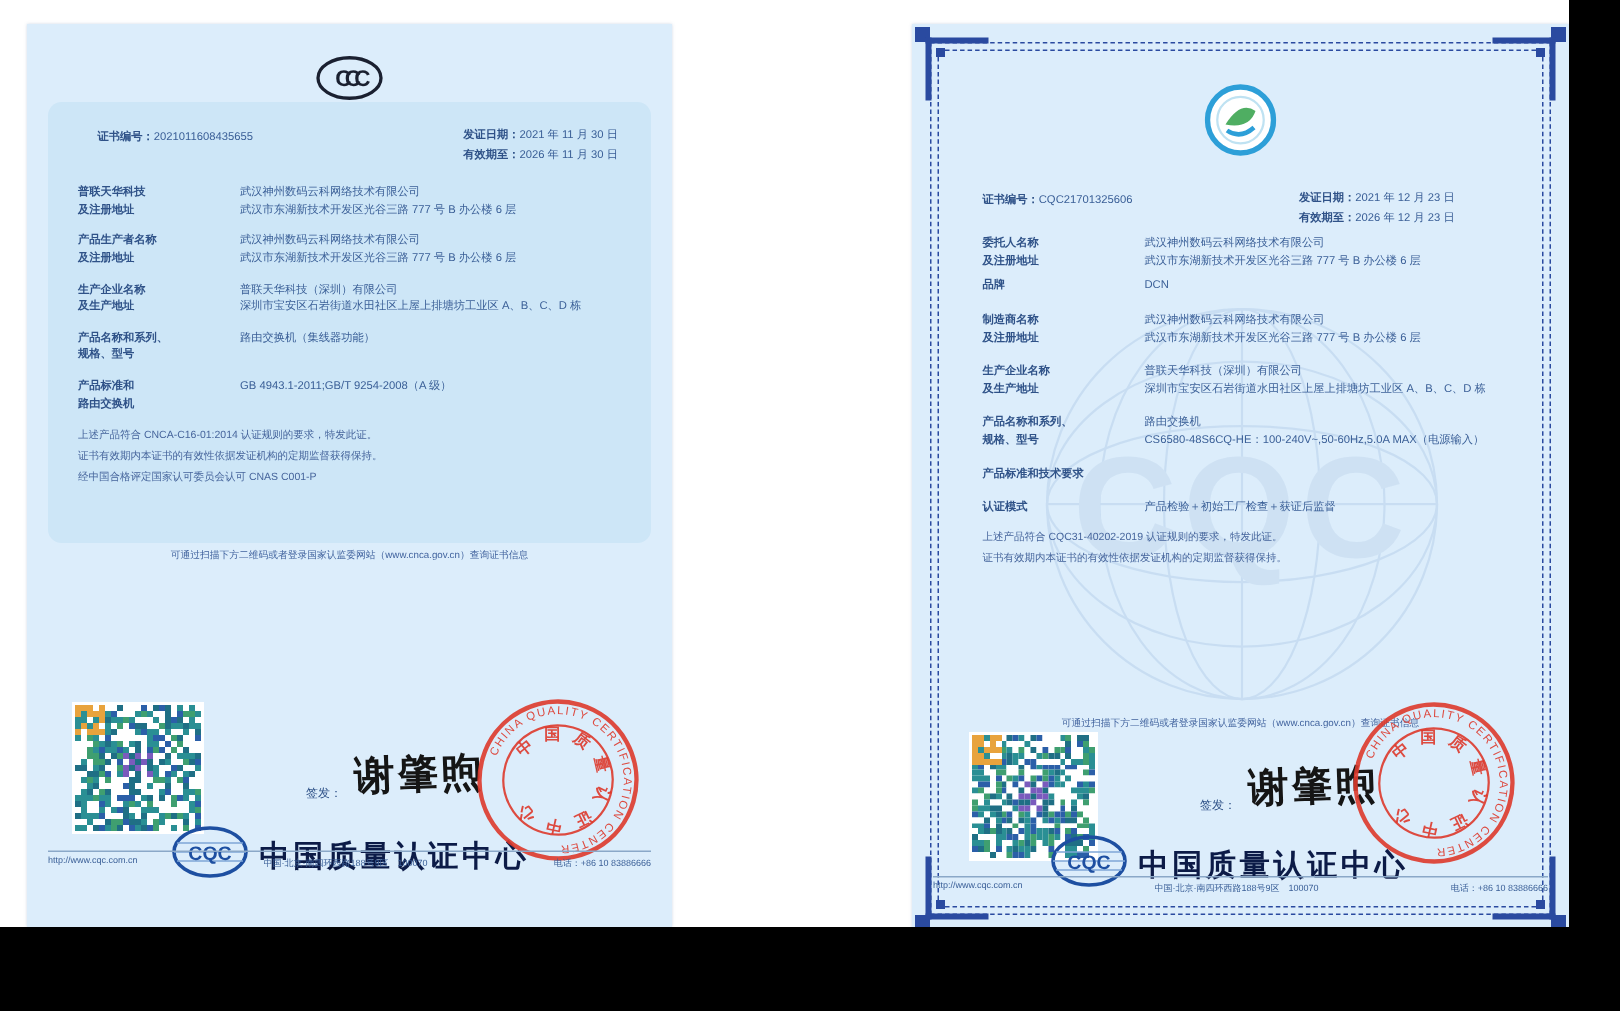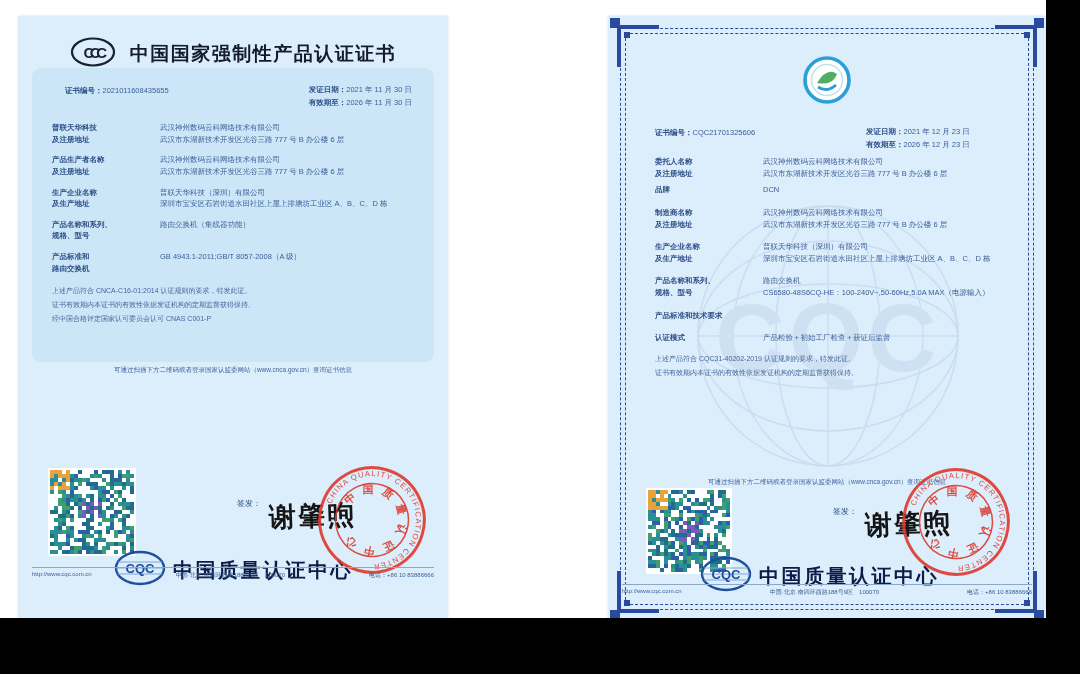--- a/index.html
+++ b/index.html
@@ -46,21 +46,21 @@
   .r-title2{font-size:15px;color:#1c4390;letter-spacing:4px;margin-top:3px;}
   .r-head-row{position:absolute;left:47px;top:112px;font-size:7.5px;}
   .r-dates{position:absolute;left:258px;top:110px;font-size:7.5px;line-height:1.7;}
   .r-grid{position:absolute;left:47px;right:28px;top:140px;}
   .watermark{position:absolute;left:50px;top:180px;opacity:.65;pointer-events:none;}
 
   
   .qr{position:absolute;display:grid;grid-template-columns:repeat(21,1fr);grid-auto-rows:1fr;
       background:#fff;padding:2px;}
   .qr i{display:block;}
-  .sign-row{position:absolute;display:flex;align-items:flex-start;gap:8px;margin-left:33px;}
+  .sign-row{position:absolute;display:flex;align-items:flex-end;gap:8px;}
   .sign-lbl{font-size:8px;color:#2f5288;}
   .signature{font-family:"DejaVu Serif","Liberation Serif",serif;font-weight:bold;font-size:27px;
              color:#151515;transform:rotate(-2deg);letter-spacing:2px;}
   .cqc-row{position:absolute;display:flex;align-items:center;gap:7px;}
   .cqc-name{font-size:20px;font-weight:bold;color:#0c1b47;letter-spacing:2.5px;}
   .stamp{position:absolute;width:112px;height:112px;}
   .foot-line{position:absolute;left:14px;right:14px;border-top:1px solid #8aa8c8;}
   .foot-row{position:absolute;left:14px;right:14px;display:flex;justify-content:space-between;
             font-size:6px;color:#3a5f97;}
 </style>
@@ -69,21 +69,20 @@
 
 <div class="cert cert-left">
 
   <div class="l-header">
     <span>
       <svg width="46" height="32" viewBox="0 0 46 32">
         <ellipse cx="23" cy="16" rx="21" ry="13.5" fill="none" stroke="#1a2030" stroke-width="2.2"></ellipse>
         <text x="23" y="21.5" text-anchor="middle" font-size="15" font-weight="bold" letter-spacing="-4.5" fill="#1a2030">CCC</text>
       </svg>
     </span>
-    <span class="l-title">中国国家强制性产品认证证书</span>
   </div>
 
   <div class="panel">
     <div class="panel-head">
       <span class="lbl">证书编号：</span><span class="val">2021011608435655</span>
     </div>
     <div class="panel-dates">
       <div><span class="lbl">发证日期：</span><span class="val">2021 年 11 月 30 日</span></div>
       <div><span class="lbl">有效期至：</span><span class="val">2026 年 11 月 30 日</span></div>
     </div>
@@ -102,21 +101,21 @@
       <span class="lbl">生产企业名称</span>
         <span class="val">普联天华科技（深圳）有限公司</span>
       <span class="lbl">及生产地址</span>
         <span class="val">深圳市宝安区石岩街道水田社区上屋上排塘坊工业区 A、B、C、D 栋</span>
       <span class="sp" style="height:9px"></span>
       <span class="lbl">产品名称和系列、</span>
         <span class="val">路由交换机（集线器功能）</span>
       <span class="lbl">规格、型号</span>
       <span class="sp" style="height:9px"></span>
       <span class="lbl">产品标准和</span>
-        <span class="val">GB 4943.1-2011;GB/T 8057-2008（A 级）</span>
+        <span class="val">GB 4943.1-2011;GB/T 9254-2008（A 级）</span>
       <span class="lbl">路由交换机</span>
         <span class="val"></span>
       <span class="sp" style="height:10px"></span>
       <div class="sp notes">
         <div>上述产品符合 CNCA-C16-01:2014 认证规则的要求，特发此证。</div>
         <div>证书有效期内本证书的有效性依据发证机构的定期监督获得保持。</div>
         <div>经中国合格评定国家认可委员会认可 CNAS C001-P</div>
       </div>
     </div>
   </div>

